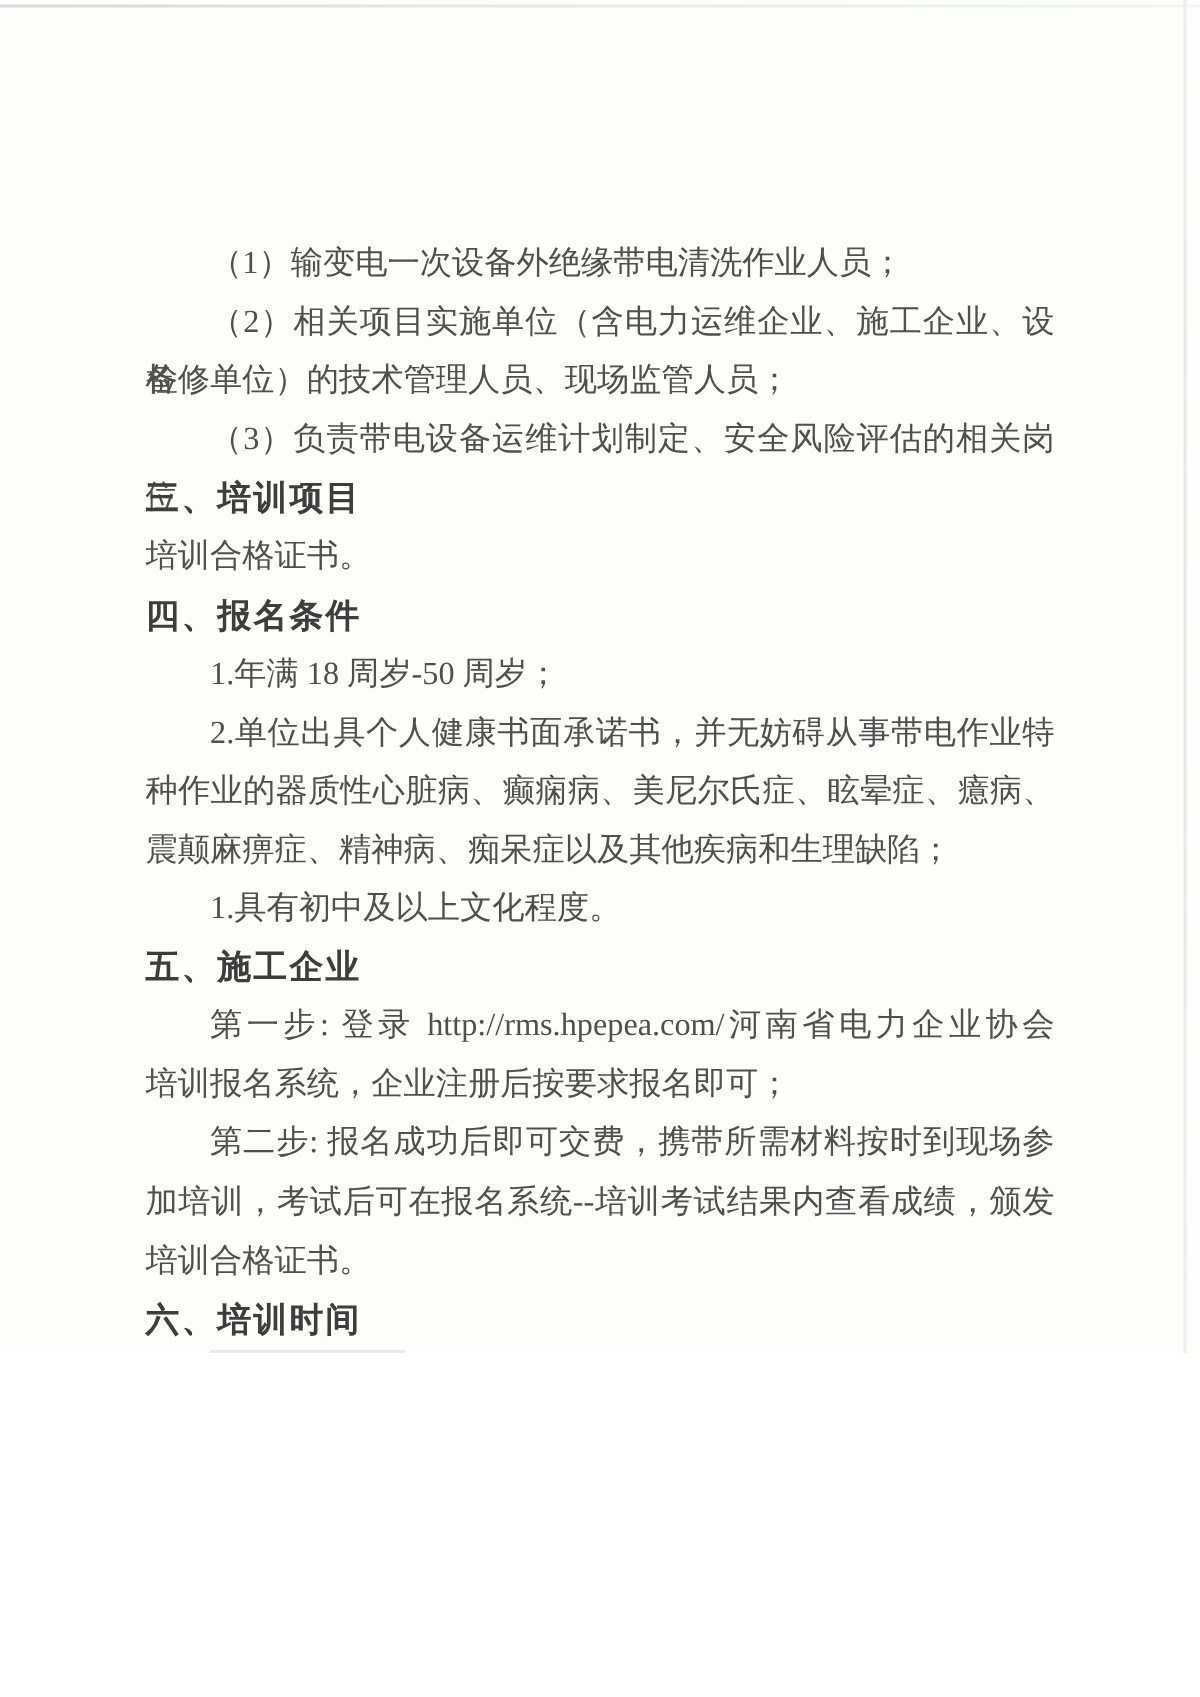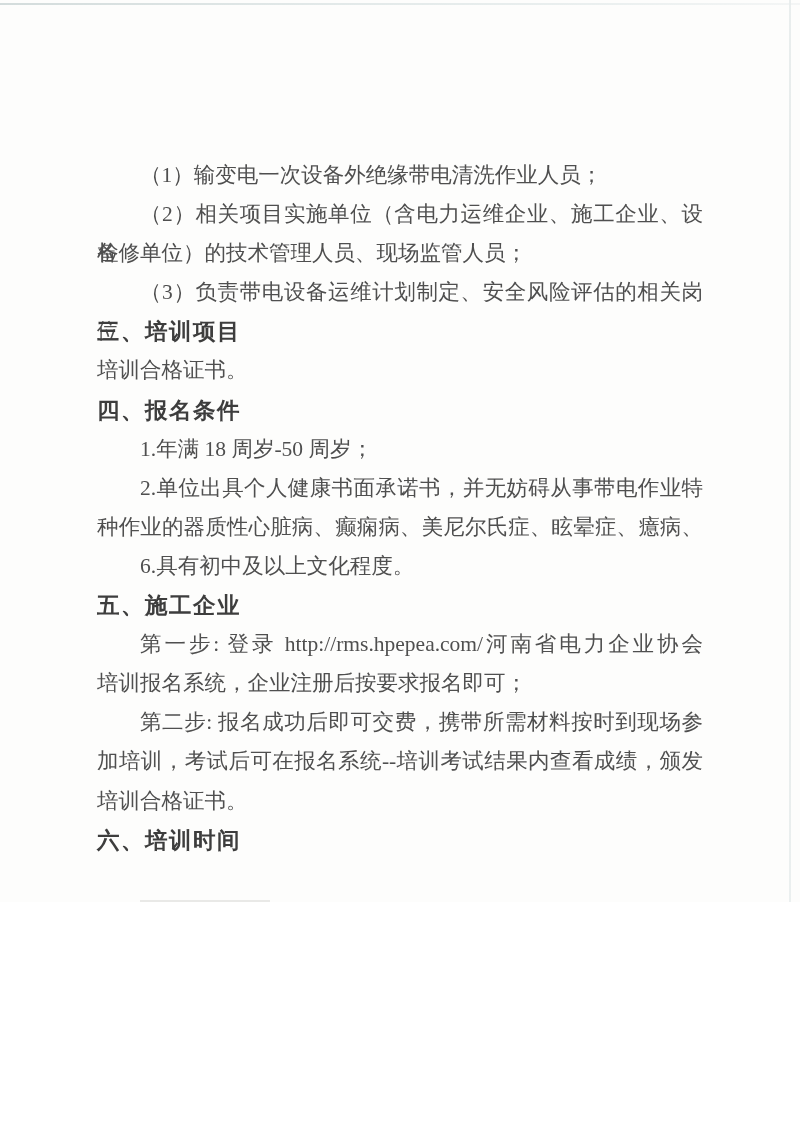--- a/index.html
+++ b/index.html
@@ -90,21 +90,22 @@
   <div class="line indent">（1）输变电一次设备外绝缘带电清洗作业人员；</div>
       <div class="line indent fill">（2）相关项目实施单位（含电力运维企业、施工企业、设备</div>
       <div class="line">检修单位）的技术管理人员、现场监管人员；</div>
       <div class="line indent fill">（3）负责带电设备运维计划制定、安全风险评估的相关岗位</div>
       <div class="line heading">三、培训项目</div>
       <div class="line">培训合格证书。</div>
       <div class="line heading">四、报名条件</div>
       <div class="line indent">1.年满 18 周岁-50 周岁；</div>
       <div class="line indent fill">2.单位出具个人健康书面承诺书，并无妨碍从事带电作业特</div>
       <div class="line fill">种作业的器质性心脏病、癫痫病、美尼尔氏症、眩晕症、癔病、</div>
-      <div class="line indent">6.具有初中及以上文化程度。</div>
+      <div class="line">震颠麻痹症、精神病、痴呆症以及其他疾病和生理缺陷；</div>
+      <div class="line indent">1.具有初中及以上文化程度。</div>
       <div class="line heading">五、施工企业</div>
       <div class="line indent fill">第一步: 登录 http://rms.hpepea.com/河南省电力企业协会</div>
       <div class="line">培训报名系统，企业注册后按要求报名即可；</div>
       <div class="line indent fill">第二步: 报名成功后即可交费，携带所需材料按时到现场参</div>
       <div class="line fill">加培训，考试后可在报名系统--培训考试结果内查看成绩，颁发</div>
       <div class="line">培训合格证书。</div>
       <div class="line heading">六、培训时间</div>
     </div>
 
   <div class="footer">— 2 —</div>

